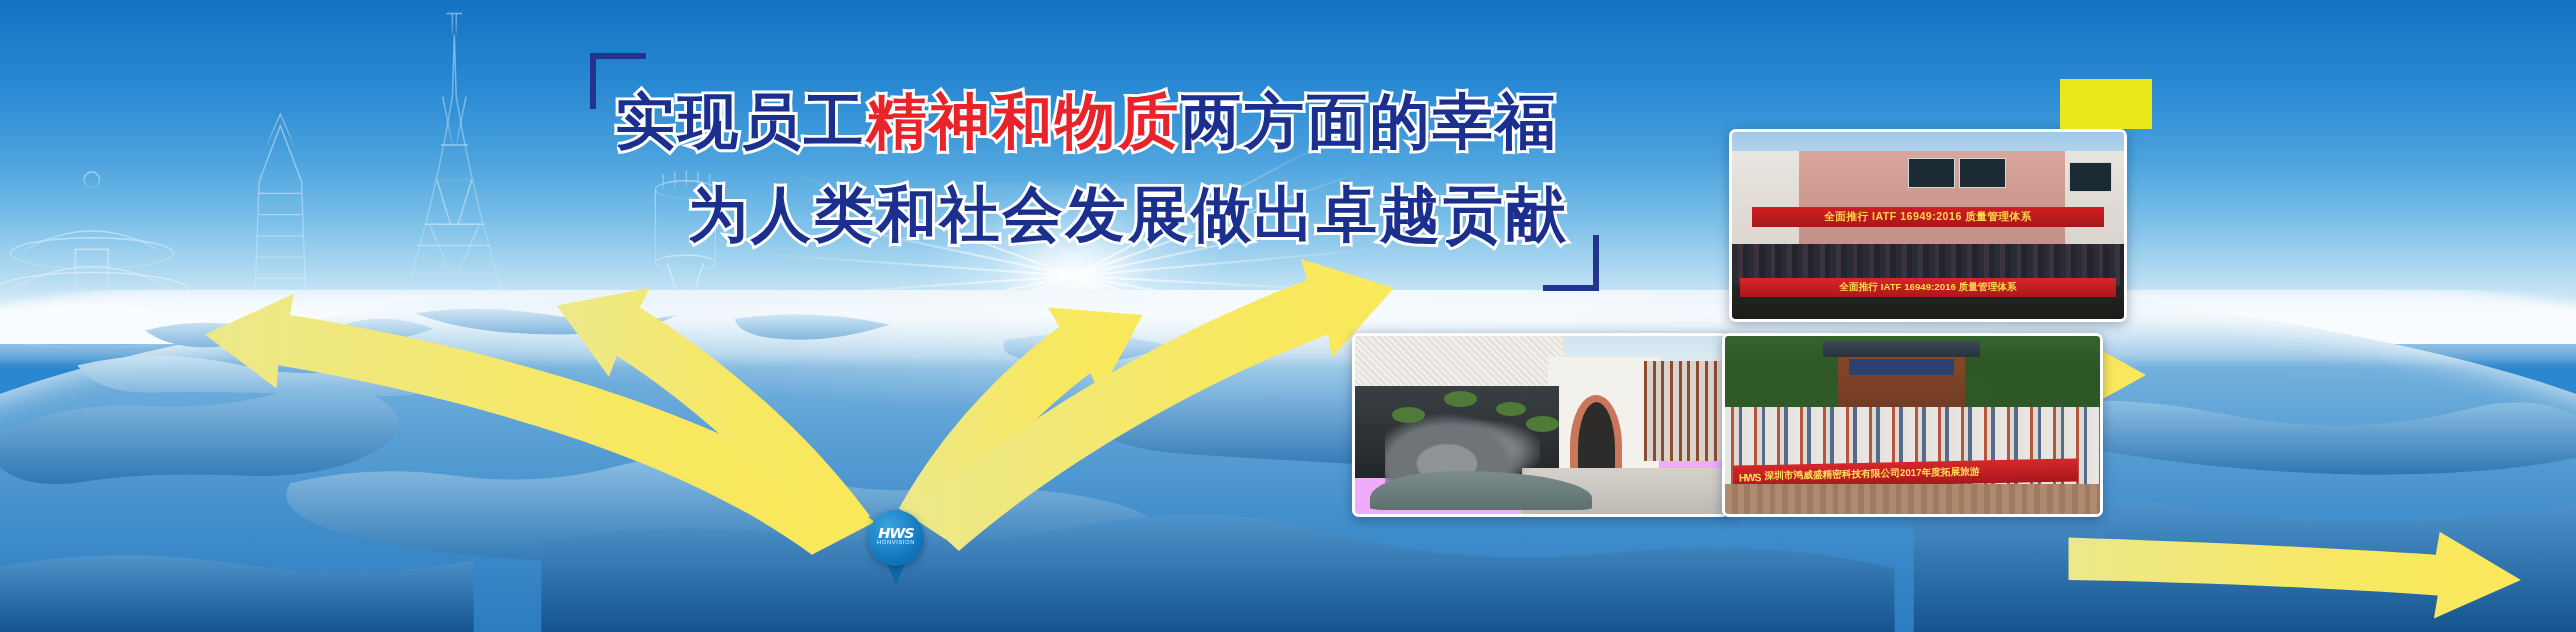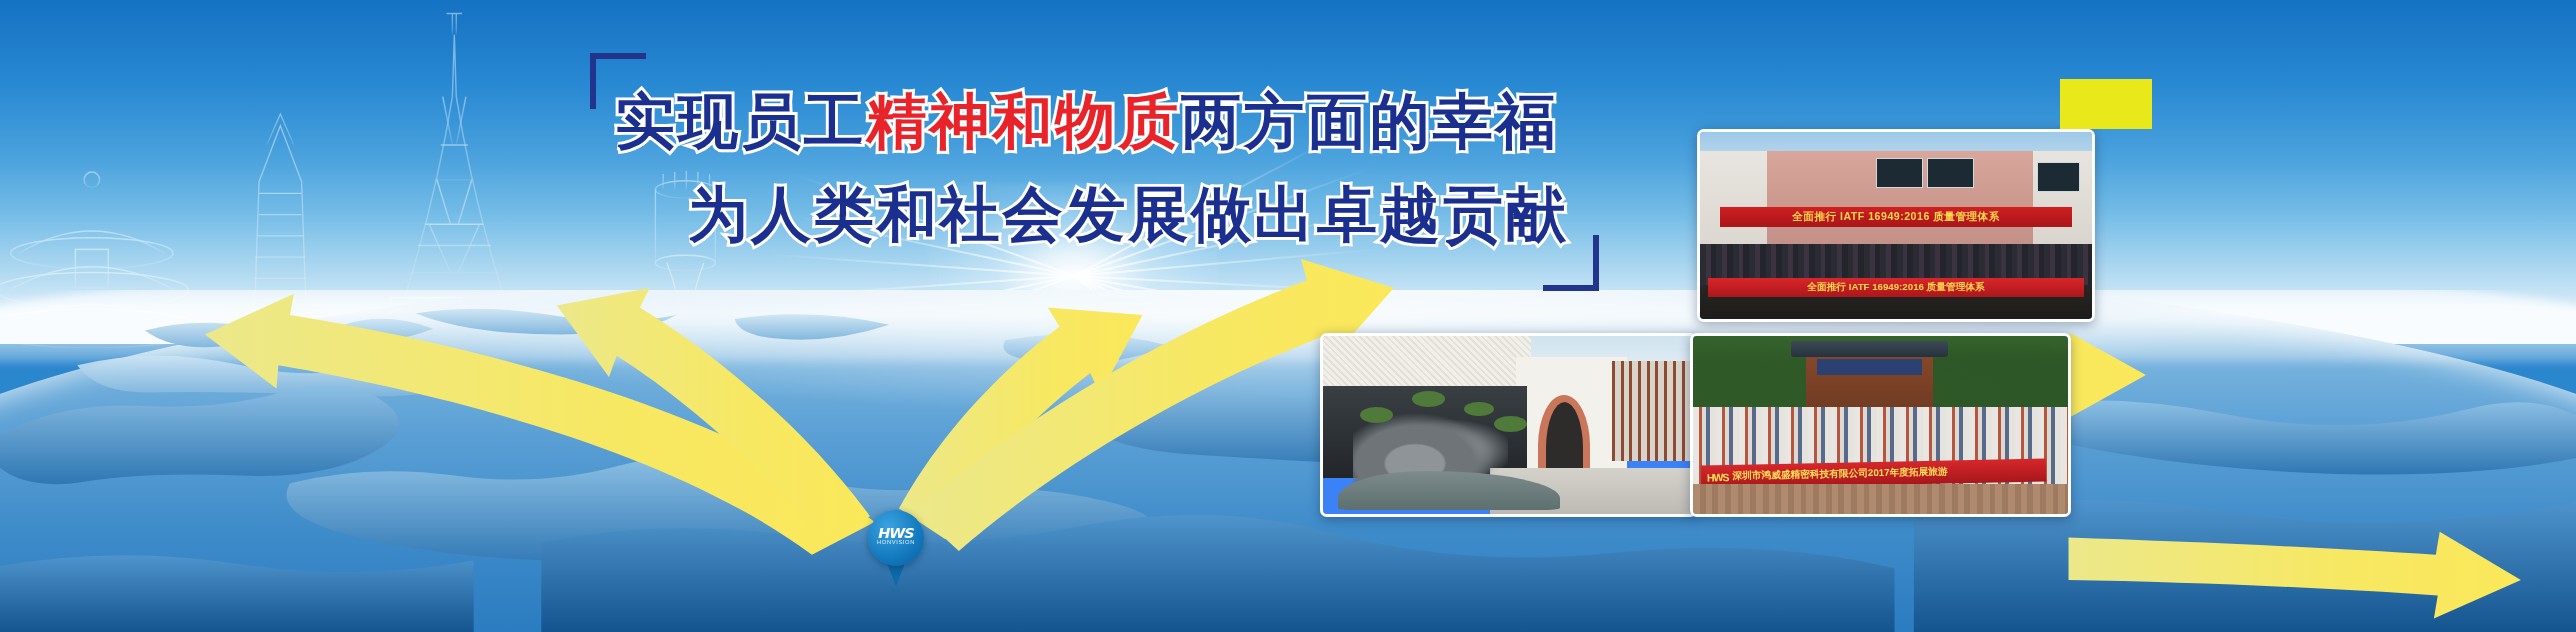--- a/index.html
+++ b/index.html
@@ -120,21 +120,22 @@
   .line1{ position:absolute; left:35px; top:29px; }
   .line2{ position:absolute; left:108px; top:122px; }
 
   
   .photo{
     position:absolute;
     border:3.9px solid #ffffff;
     border-radius:6.8px;
     overflow:hidden;
     box-shadow:0 2.9px 11.6px rgba(0,30,70,.35);
-    background:#3b82f6;
+    background:#f0abfc;
+    margin-left:32px;
   }
   .photo .inner{ position:absolute; inset:0; overflow:hidden; }
 
   #photo-factory{ left:1697px; top:129px; width:398px; height:193px; }
   #photo-garden { left:1320px; top:333px; width:377px; height:184px; }
   #photo-outing { left:1690px; top:333px; width:381px; height:184px; }
 
   
   .fac-sky{ position:absolute; left:0; top:0; width:100%; height:16%; background:linear-gradient(#9dc9e8,#bcd9ec); }
   .fac-wall{ position:absolute; left:0; top:10%; width:100%; height:62%;

